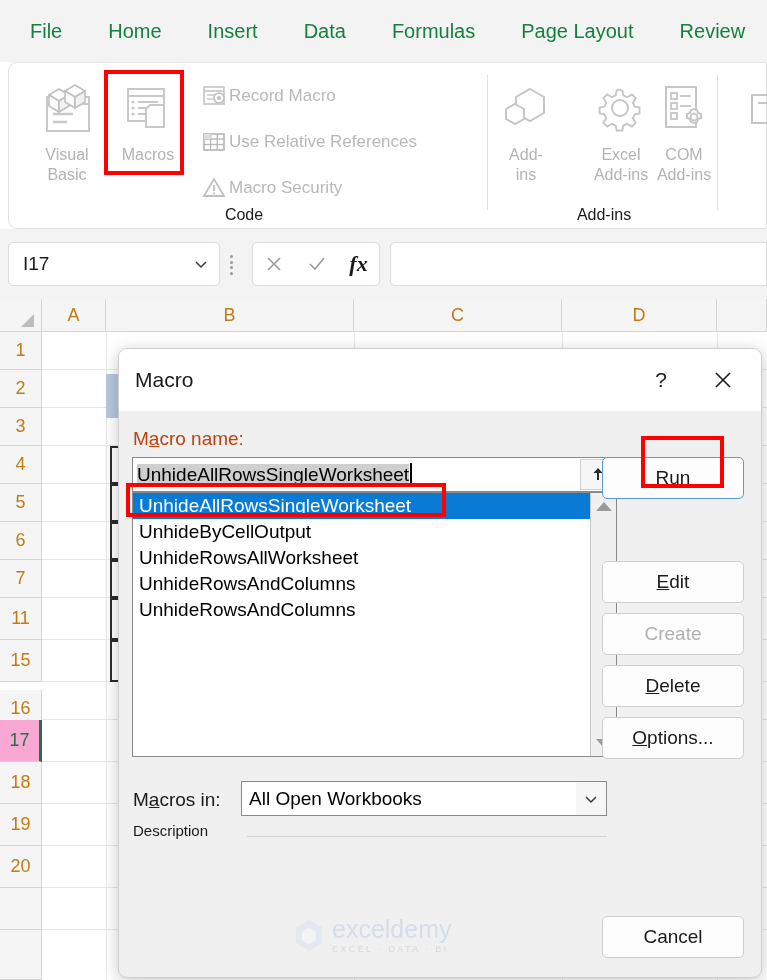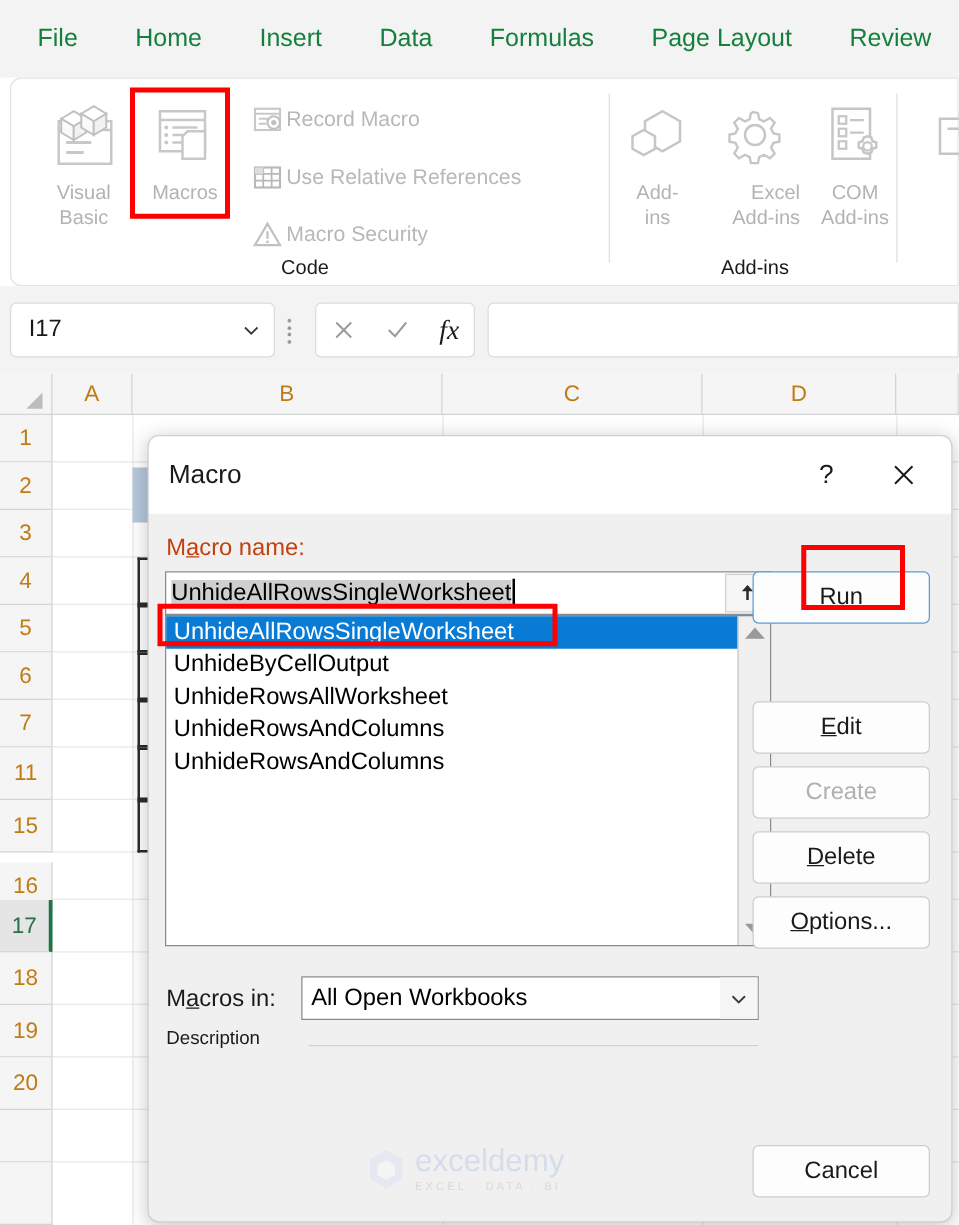--- a/index.html
+++ b/index.html
@@ -125,21 +125,21 @@
   .gridarea { position: absolute; top: 332px; left: 0; width: 767px; height: 648px; background:#fff; }
   .rowhdr {
     position: absolute; left: 0; width: 42px;
     background: #f5f5f5;
     border-bottom: 1px solid #d4d4d4;
     border-right: 1px solid #d4d4d4;
     display: flex; align-items: center; justify-content: center;
     font-size: 18px; color: #c07c14;
   }
   .rowhdr.sel {
-    background: #e5e5e5; color: #217346; font-weight: 400;
+    background: #f9a8d4; color: #217346; font-weight: 400;
     border-right: 3px solid #217346;
   }
   .rowline {
     position: absolute; left: 42px; width: 725px; height: 1px; background: #e8e8e8;
   }
   .collineV { position: absolute; width: 1px; background: #e8e8e8; }
 
   
   .bracket { position: absolute; border: 2px solid #2b2b2b; border-right: none; }
 
@@ -369,21 +369,21 @@
       <div class="ic">
         <svg width="56" height="56" viewBox="0 0 56 56">
           <polygon points="32,8 46,16 46,32 32,40 18,32 18,16" fill="none" stroke="#c6c6c6" stroke-width="2"></polygon>
           <polygon points="17,23 26,28 26,38 17,43 8,38 8,28" fill="#fff" stroke="#c6c6c6" stroke-width="2"></polygon>
         </svg>
       </div>
       <span class="lbl">Add-</span>
       <span class="lbl">ins</span>
     </div>
 
-    <div class="bigbtn" style="left:81px;text-align:right;">
+    <div class="bigbtn" style="left:97px;">
       <div class="ic">
         <svg width="56" height="56" viewBox="0 0 56 56">
           <path d="M28 8 l4 1 1 5 4 2 5-3 4 4 -3 5 2 4 5 1 0 6 -5 1 -2 4 3 5 -4 4 -5 -3 -4 2 -1 5 -6 0 -1 -5 -4 -2 -5 3 -4 -4 3 -5 -2 -4 -5 -1 0 -6 5 -1 2 -4 -3 -5 4 -4 5 3 4 -2 1 -5 z" fill="none" stroke="#c6c6c6" stroke-width="2" transform="translate(-1,1) scale(0.95)"></path>
           <circle cx="27" cy="27" r="8" fill="#fff" stroke="#c6c6c6" stroke-width="2"></circle>
         </svg>
       </div>
       <span class="lbl">Excel</span>
       <span class="lbl">Add-ins</span>
     </div>
 
@@ -444,21 +444,21 @@
       <svg width="20" height="20" viewBox="0 0 20 20">
           <line x1="4" y1="4" x2="16" y2="16" stroke="#9a9a9a" stroke-width="1.6"></line>
           <line x1="16" y1="4" x2="4" y2="16" stroke="#9a9a9a" stroke-width="1.6"></line>
         </svg>
     </span>
     <span>
       <svg width="20" height="20" viewBox="0 0 20 20">
           <polyline points="3,10 8,15 17,4" fill="none" stroke="#9a9a9a" stroke-width="1.6"></polyline>
         </svg>
     </span>
-    <span style="font-family:'Liberation Serif',serif; font-style:italic; font-weight:400; font-size:22px; color:#1a1a1a;">fx</span>
+    <span style="font-family:'Liberation Serif',serif; font-style:italic; font-weight:700; font-size:22px; color:#1a1a1a;">fx</span>
   </div>
 
   <div class="fbinput"></div>
 </div>
 
 <div class="colhdr">
   <div class="corner"></div>
   <div class="colcell" style="left:42px;  width:64px;">A</div>
   <div class="colcell" style="left:106px; width:248px;">B</div>
   <div class="colcell" style="left:354px; width:208px;">C</div>

